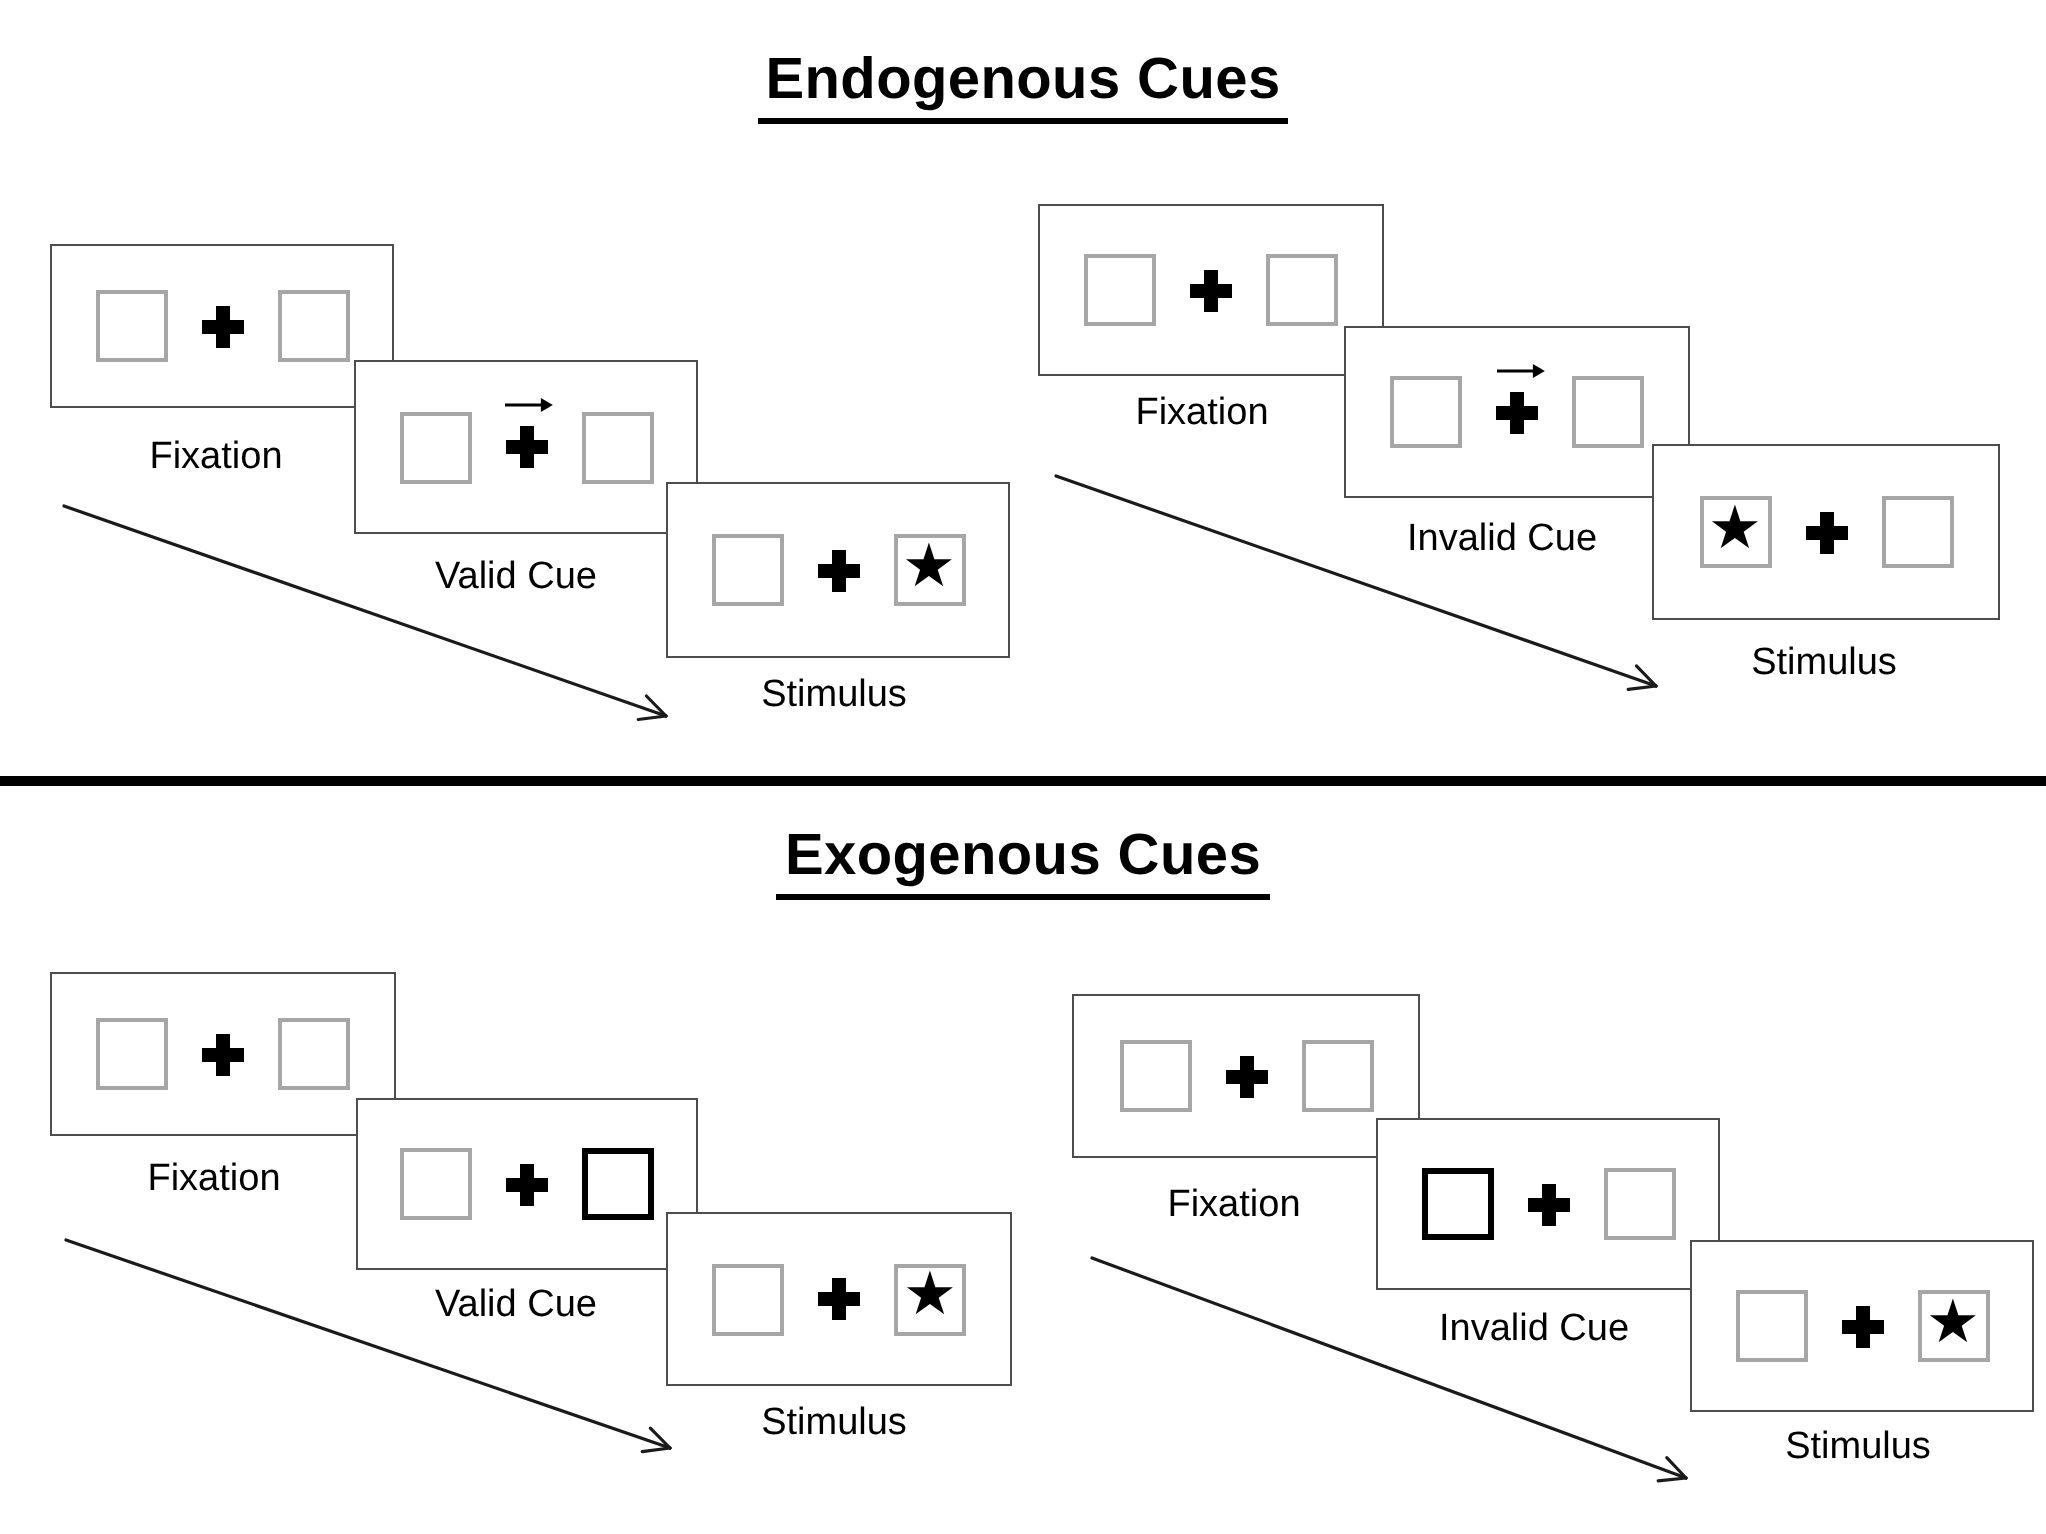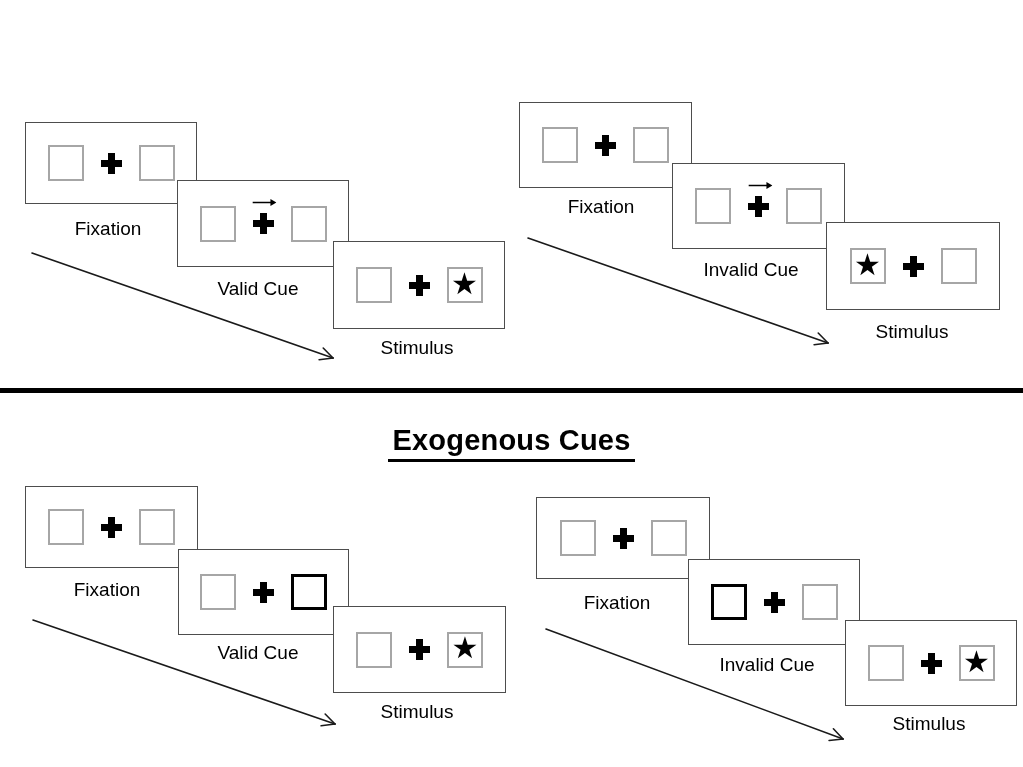--- a/index.html
+++ b/index.html
@@ -5,21 +5,21 @@
   html,body{margin:0;padding:0;background:#fff;}
   body{width:1023px;height:767px;position:relative;overflow:hidden;
        font-family:"Liberation Sans",sans-serif;color:#000;}
   .canvas{position:absolute;inset:0;background:#fff;}
 
   
   .sec-title{position:absolute;left:0;width:100%;text-align:center;}
   .sec-title span{display:inline-block;font-size:29px;font-weight:bold;
       border-bottom:3px solid #000;padding:0 4px 2px 4px;letter-spacing:.2px;}
   .t-endo{top:24px;}
-  .t-exo{top:424px;}
+  .t-exo{top:412px;}
 
   
   .divider{position:absolute;left:0;top:388px;width:1023px;height:5px;background:#000;}
 
   
   .panel{position:absolute;background:#fff;border:1px solid #4d4d4d;
          display:flex;align-items:center;justify-content:center;gap:17px;}
   .box{width:36px;height:36px;border:2px solid #a6a6a6;background:#fff;
        box-sizing:border-box;display:flex;align-items:center;justify-content:center;}
   .box.thick{border:3px solid #000;}
@@ -62,20 +62,23 @@
   .a-e1{left:27px;top:246px;}
   .a-e2{left:523px;top:231px;}
   .a-x1{left:28px;top:613px;}
   .a-x2{left:541px;top:622px;}
 </style>
 </head>
 <body>
 
 <div class="canvas">
 
+  <div class="sec-title t-endo">
+    <span>Endogenous Cues</span>
+  </div>
   <div class="sec-title t-exo">
     <span>Exogenous Cues</span>
   </div>
 
   <div class="divider"></div>
 
   <div class="panel e1f">
     <div class="box"></div>
     <div class="cross-stack">
       <div class="plus"></div>

